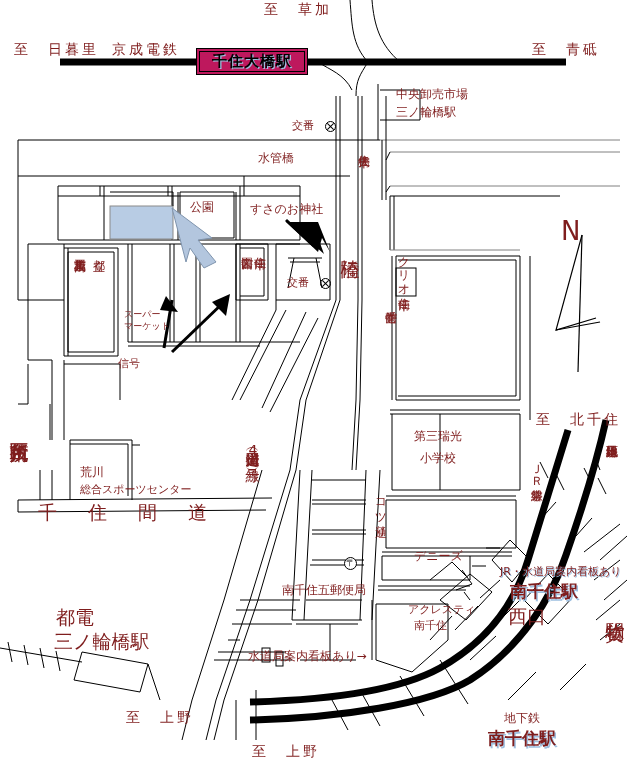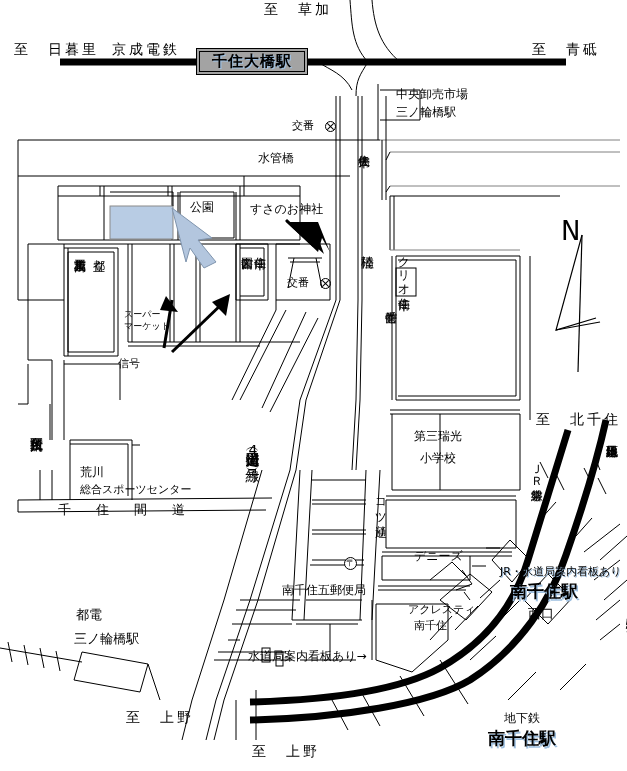--- a/index.html
+++ b/index.html
@@ -18,33 +18,33 @@
   svg#map-canvas{
     position:absolute;
     left:0; top:0;
     width:627px; height:771px;
   }
   
   .lbl{
     position:absolute;
     white-space:nowrap;
     font-family:"DejaVu Sans","Liberation Sans",sans-serif;
-    color:#000000;
+    color:#7f1d1d;
     line-height:1.05;
     letter-spacing:0px;
   }
   .lbl.v{
     writing-mode:vertical-rl;
     text-orientation:upright;
     white-space:nowrap;
     line-height:1.0;
   }
   .f11{font-size:11px;}
   .f12{font-size:12px;}
-  .f13{font-size:13px;margin-left:20px;}
+  .f13{font-size:19px;}
   .f14{font-size:14px;}
   .f15{font-size:15px;}
   .f17{font-size:17px;}
   .f9{font-size:9px;}
   .wide{letter-spacing:6px;}
   .wide2{letter-spacing:10px;}
   .wide3{letter-spacing:3px;}
 
   
   .shadow-blue{
@@ -53,21 +53,21 @@
   }
   .shadow-blue-sm{
     text-shadow:1px 1px 0 #9fc0e0;
   }
 
   
   #station-title-box{
     position:absolute;
     left:196px; top:48px;
     width:112px; height:27px;
-    background:#a3a3a3;
+    background:#be185d;
     border:1px solid #000;
     box-sizing:border-box;
   }
   #station-title-box .inner{
     position:absolute;
     left:2px; top:2px; right:2px; bottom:2px;
     border:1px solid #000;
     box-sizing:border-box;
     display:flex;
     align-items:center;

